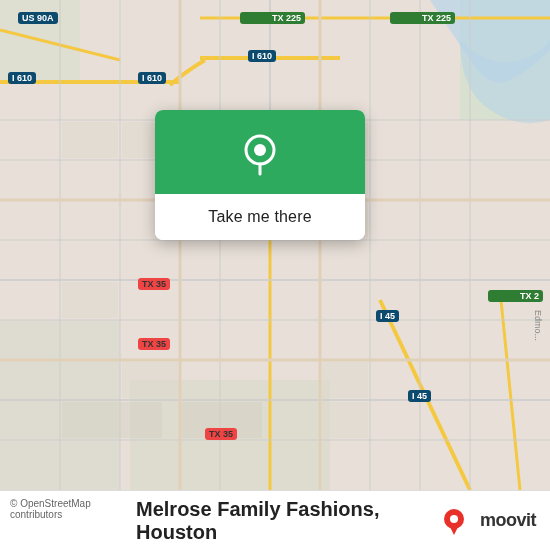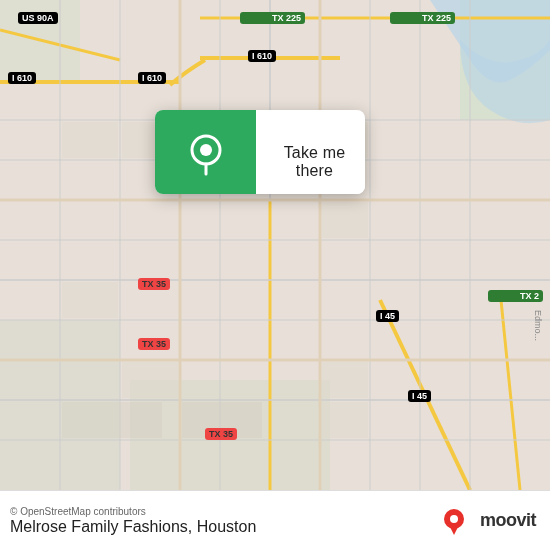--- a/index.html
+++ b/index.html
@@ -30,24 +30,23 @@
     
     #popup-card {
       position: absolute;
       top: 110px;
       left: 155px;
       width: 210px;
       background: white;
       border-radius: 8px;
       box-shadow: 0 4px 16px rgba(0,0,0,0.28);
       display: flex;
-      flex-direction: row;
+      flex-direction: column;
       align-items: flex-end;
       overflow: hidden;
-      gap: 8px;
     }
 
     #popup-green {
       width: 100%;
       background: #2eaa5e;
       display: flex;
       align-items: center;
       justify-content: center;
       padding: 22px 0 18px 0;
     }
@@ -77,32 +76,32 @@
       background: white;
       border-top: 1px solid #ddd;
       display: flex;
       align-items: center;
       justify-content: space-between;
       padding: 0 14px 0 10px;
     }
 
     #bottom-left {
       display: flex;
-      flex-direction: column;
+      flex-direction: row;
       gap: 1px;
     }
 
     #osm-credit {
       font-size: 10px;
       color: #666;
     }
 
     #place-name {
-      font-size: 16px;
-      font-weight: 400;
+      font-size: 20px;
+      font-weight: 700;
       color: #222;
     }
 
     #moovit-logo {
       display: flex;
       align-items: center;
       gap: 12px;
     }
 
     #moovit-icon {
@@ -121,21 +120,21 @@
     .road-badge {
       position: absolute;
       border-radius: 3px;
       font-size: 9px;
       font-weight: bold;
       padding: 1px 4px;
       color: white;
       white-space: nowrap;
     }
 
-    .badge-blue { background: #000000; }
+    .badge-blue { background: #0c4a6e; }
     .badge-green { background: #2e7d32; padding-left: 32px; }
     .badge-yellow { background: #ef4444; color: #333; }
   </style>
 </head>
 <body>
 
 <div id="map-container">
 
   <svg id="map-svg" viewBox="0 0 550 490" xmlns="http://www.w3.org/2000/svg">
 

